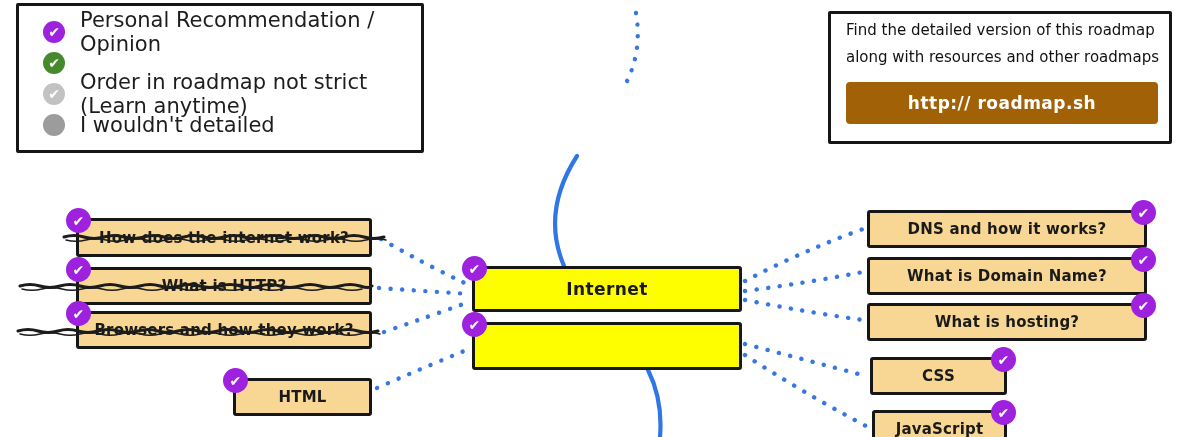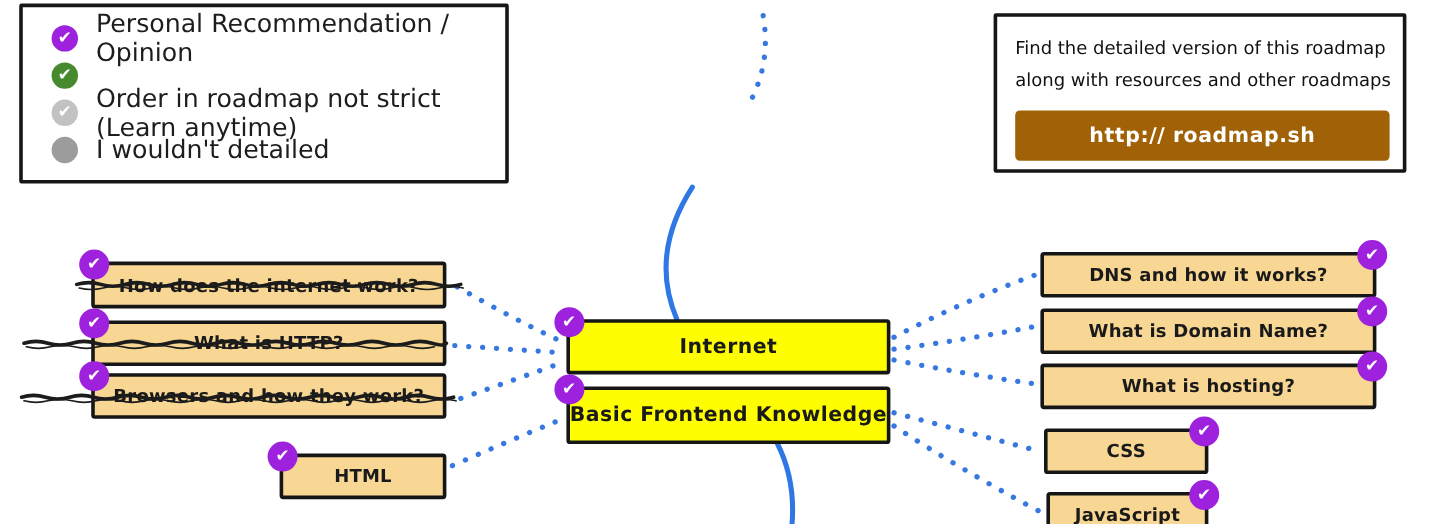--- a/index.html
+++ b/index.html
@@ -32,21 +32,21 @@
   .badge.tr{right:-12px;top:-13px;}
   .badge.purple{background:#9E21DD;}
   .badge.green{background:#478A2E;}
   .badge.grayline{background:#C2C2C2;}
   .badge.graydot{background:#9C9C9C;}
 
   
   .info-box{
     position:absolute;left:828px;top:11px;width:344px;height:133px;z-index:2;
     background:#fff;border:3px solid #161616;border-radius:2px;box-sizing:border-box;
-    padding:13px 0 0 15px;
+    padding:3px 0 0 15px;
   }
   .info-line{font-size:15px;font-weight:500;line-height:27px;color:#111;white-space:nowrap;}
   .info-button{
     margin-top:11px;margin-left:0px;width:312px;height:42px;border-radius:4px;
     background:#a16207;color:#fff;font-size:17px;font-weight:700;
     display:flex;align-items:center;justify-content:center;cursor:pointer;letter-spacing:.5px;
   }
 
   
   .title{
@@ -134,21 +134,20 @@
   <div class="node yellow n-internet">
     <span class="badge nd tl purple">
         <span class="tick">✔</span>
       </span>
     <span>Internet</span>
   </div>
   <div class="node yellow n-bfk">
     <span class="badge nd tl purple">
         <span class="tick">✔</span>
       </span>
-    <span>Basic Frontend Knowledge</span>
   </div>
 
   <div class="node tan n-b1">
     <span class="badge nd tl purple">
         <span class="tick">✔</span>
       </span>
     <span>How does the internet work?</span>
   </div>
   <div class="node tan n-b2">
     <span class="badge nd tl purple">

